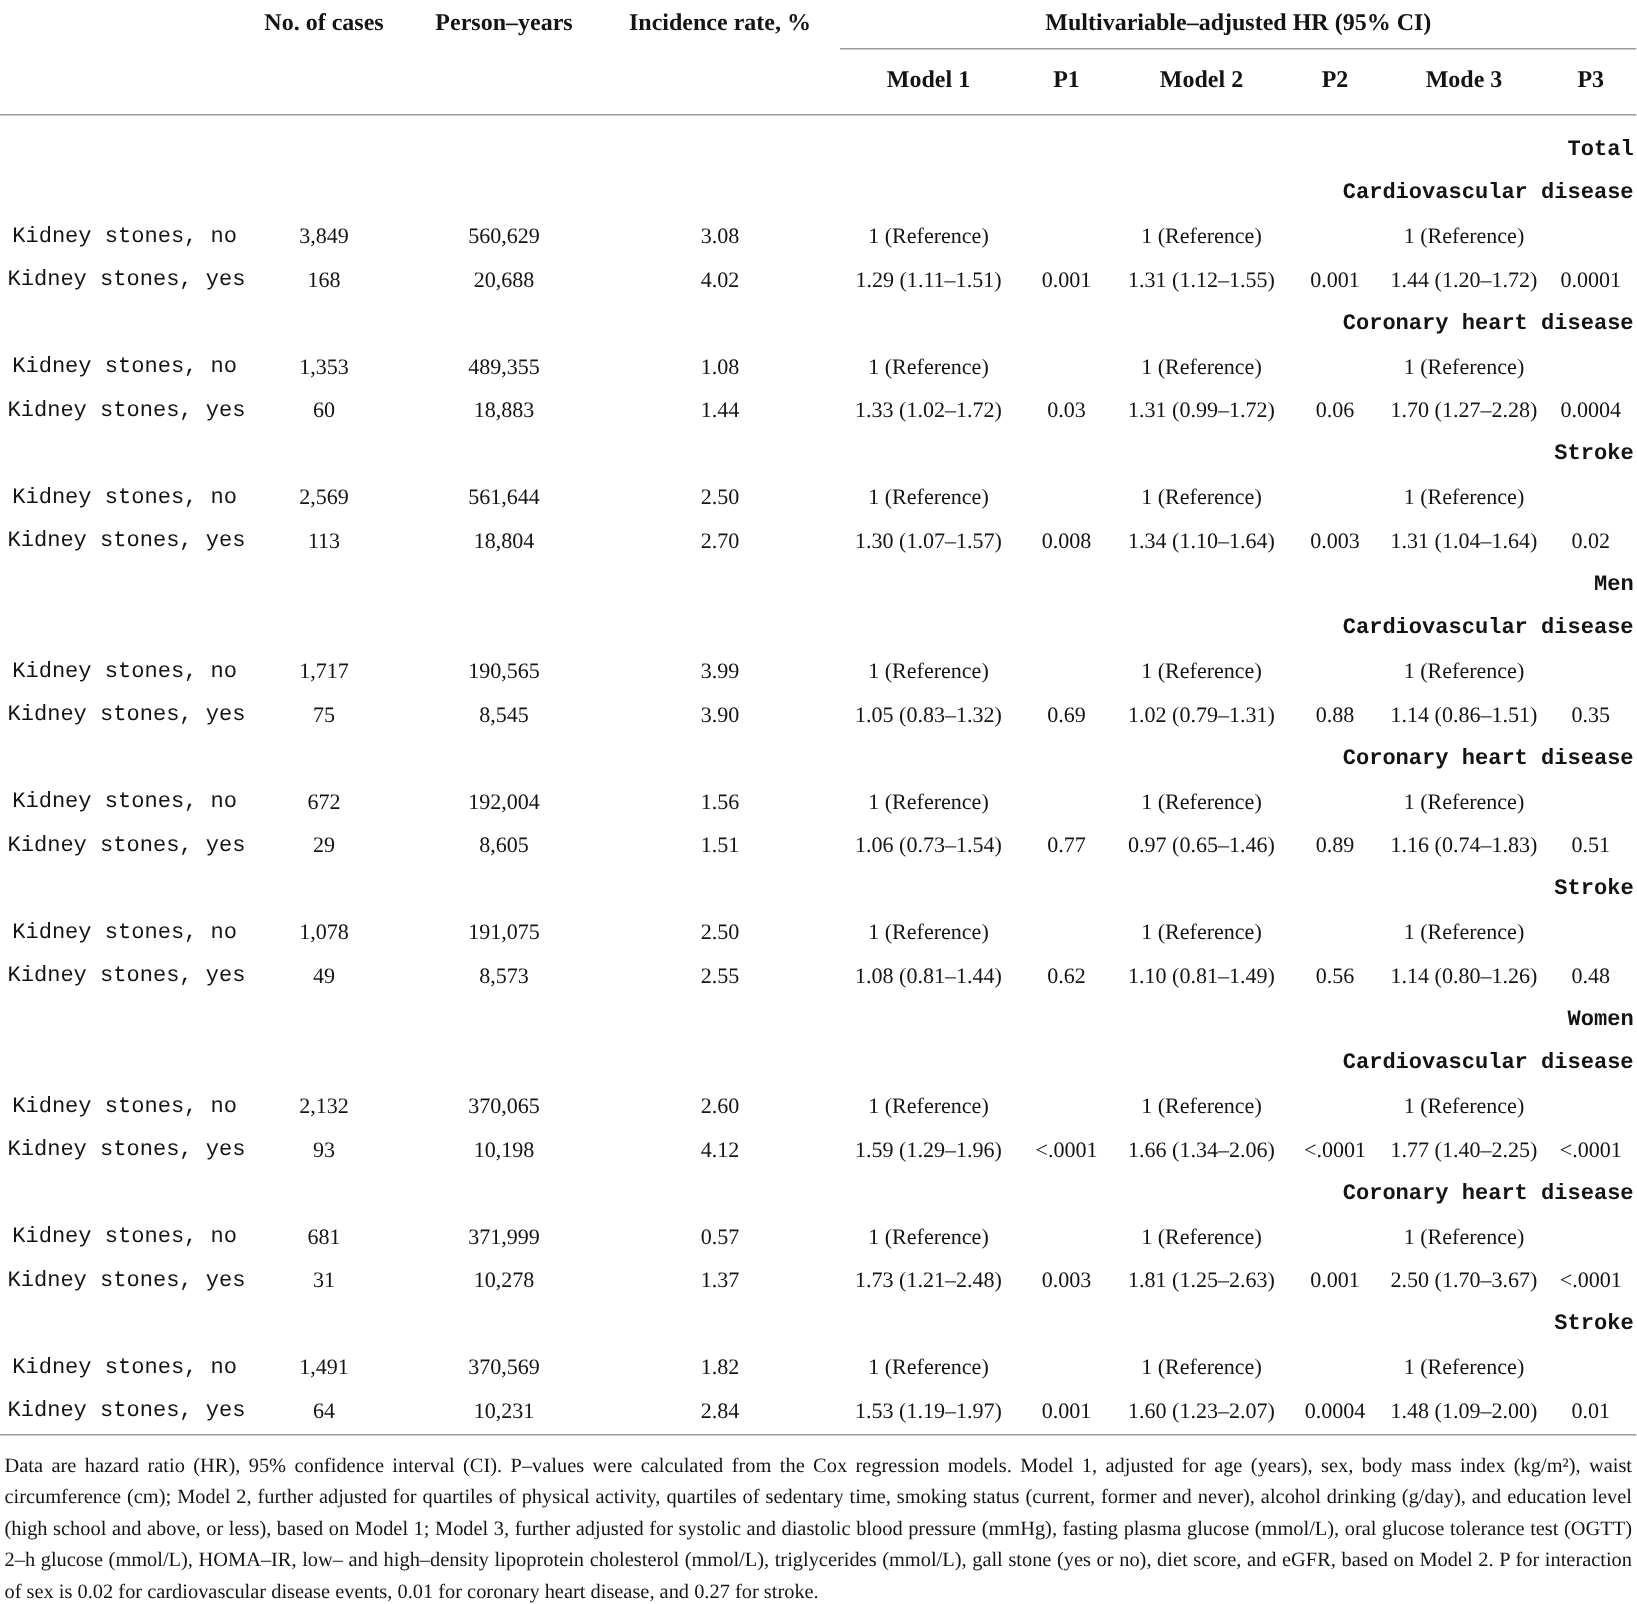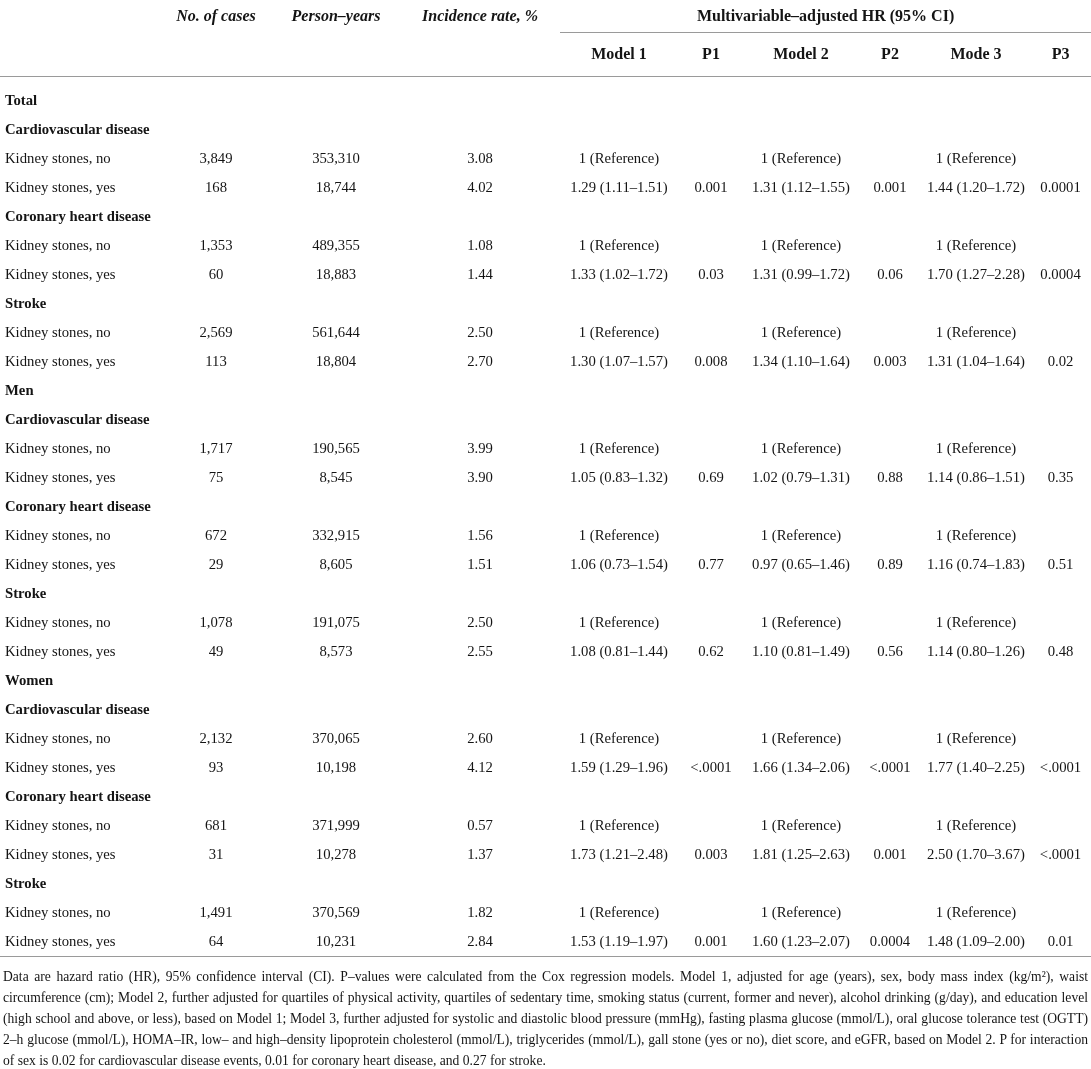--- a/index.html
+++ b/index.html
@@ -17,40 +17,40 @@
     table-layout: fixed;
   }
 
   thead th {
     font-weight: bold;
     font-size: 16px;
     line-height: 1.2;
     text-align: center;
   }
   th.lbl { vertical-align: top; }
-  th.stat { vertical-align: top; padding: 4px 0 2px 0; font-style: italic; }
+  th.stat { vertical-align: top; padding: 4px 0 2px 0; }
   th.span-hr {
     padding: 4px 0 7px 0;
     vertical-align: top;
     border-bottom: 1px solid #9a9a9a;
   }
   tr.models th { padding: 11px 0 13px 0; }
 
   thead { border-bottom: 1px solid #9a9a9a; }
   tbody { border-bottom: 1px solid #9a9a9a; }
 
   td {
     font-size: 14.7px;
     line-height: 19px;
     padding: 5px 2px;
     text-align: center;
     vertical-align: middle;
     white-space: nowrap;
   }
-  td.label { text-align: left; padding-left: 5px; }
+  td.label { text-align: right; padding-left: 5px; font-family: Liberation Mono, monospace; }
   .bold { font-weight: bold; }
   .italic { }
   tbody tr.first td { padding-top: 14px; }
 
   .footnote {
     font-size: 13.6px;
     line-height: 21px;
     text-align: justify;
     padding: 9px 3px 0 3px;
     color: #141414;
@@ -93,33 +93,33 @@
     <tbody>
         <tr class="first">
           <td colspan="10" class="label bold">Total</td>
         </tr>
         <tr>
           <td colspan="10" class="label bold">Cardiovascular disease</td>
         </tr>
         <tr>
           <td class="label">Kidney stones, no</td>
           <td>3,849</td>
-          <td>353,310</td>
+          <td>560,629</td>
           <td>3.08</td>
           <td>1 (Reference)</td>
           <td></td>
           <td>1 (Reference)</td>
           <td></td>
           <td>1 (Reference)</td>
           <td></td>
         </tr>
         <tr>
           <td class="label">Kidney stones, yes</td>
           <td>168</td>
-          <td>18,744</td>
+          <td>20,688</td>
           <td>4.02</td>
           <td>1.29 (1.11–1.51)</td>
           <td>0.001</td>
           <td>1.31 (1.12–1.55)</td>
           <td>0.001</td>
           <td>1.44 (1.20–1.72)</td>
           <td>0.0001</td>
         </tr>
         <tr>
           <td colspan="10" class="label bold">Coronary heart disease</td>
@@ -204,21 +204,21 @@
           <td>0.88</td>
           <td>1.14 (0.86–1.51)</td>
           <td>0.35</td>
         </tr>
         <tr>
           <td colspan="10" class="label bold">Coronary heart disease</td>
         </tr>
         <tr>
           <td class="label">Kidney stones, no</td>
           <td>672</td>
-          <td>332,915</td>
+          <td>192,004</td>
           <td>1.56</td>
           <td>1 (Reference)</td>
           <td></td>
           <td>1 (Reference)</td>
           <td></td>
           <td>1 (Reference)</td>
           <td></td>
         </tr>
         <tr>
           <td class="label">Kidney stones, yes</td>

